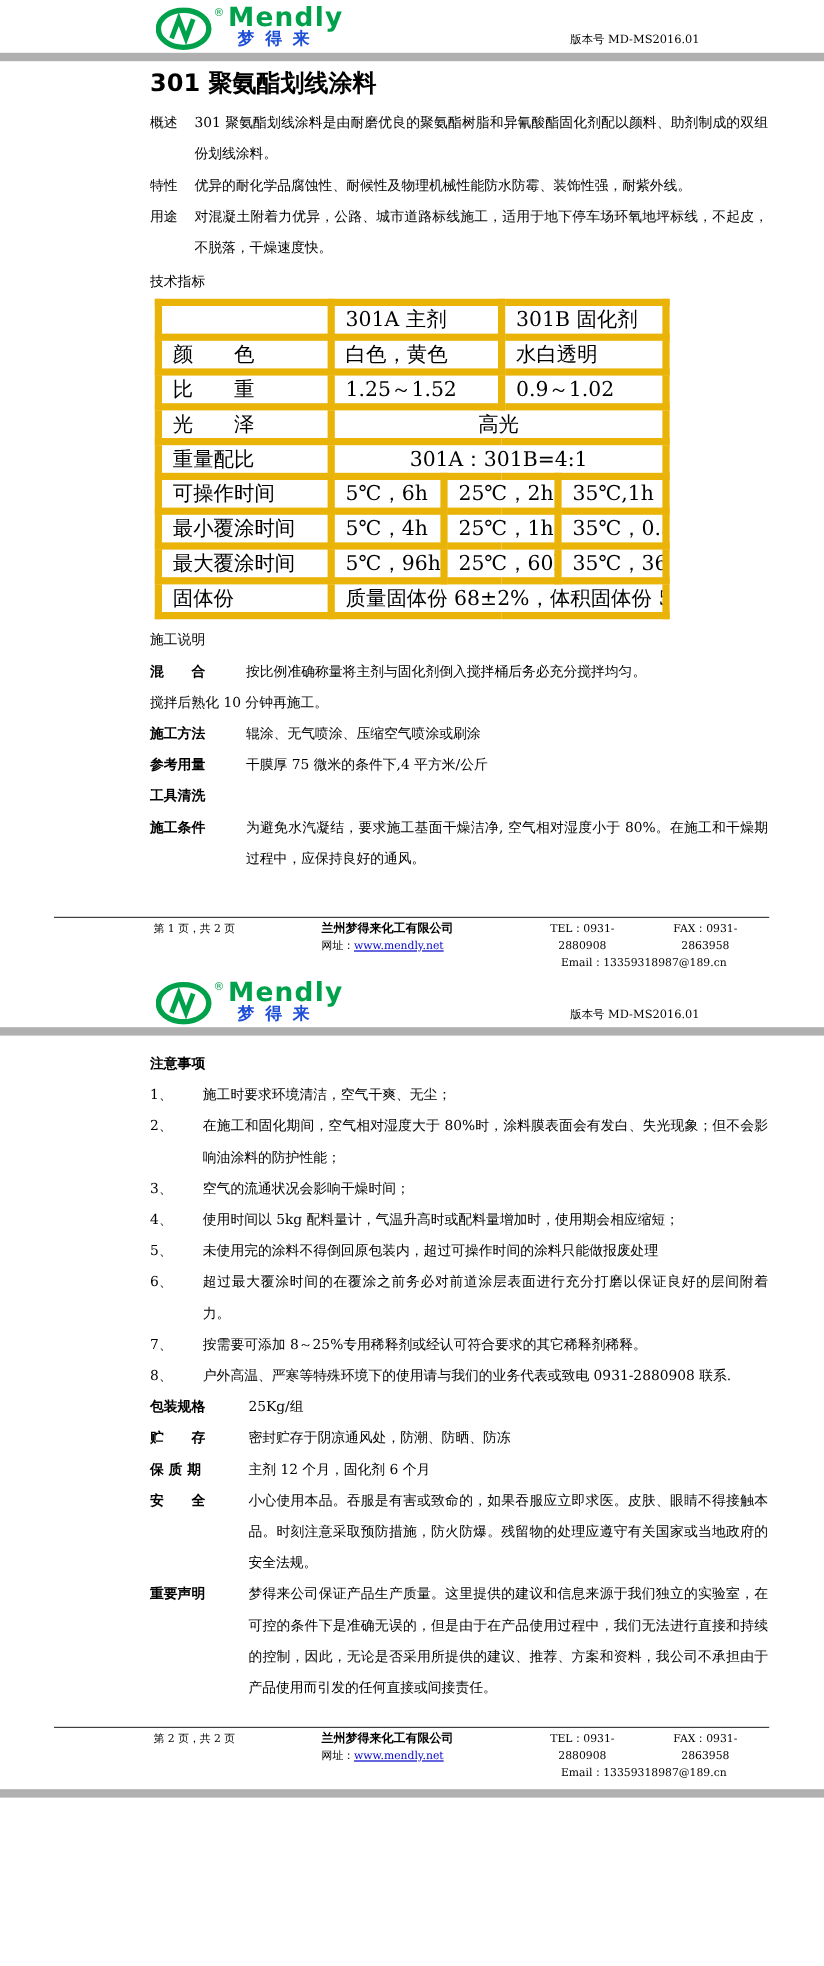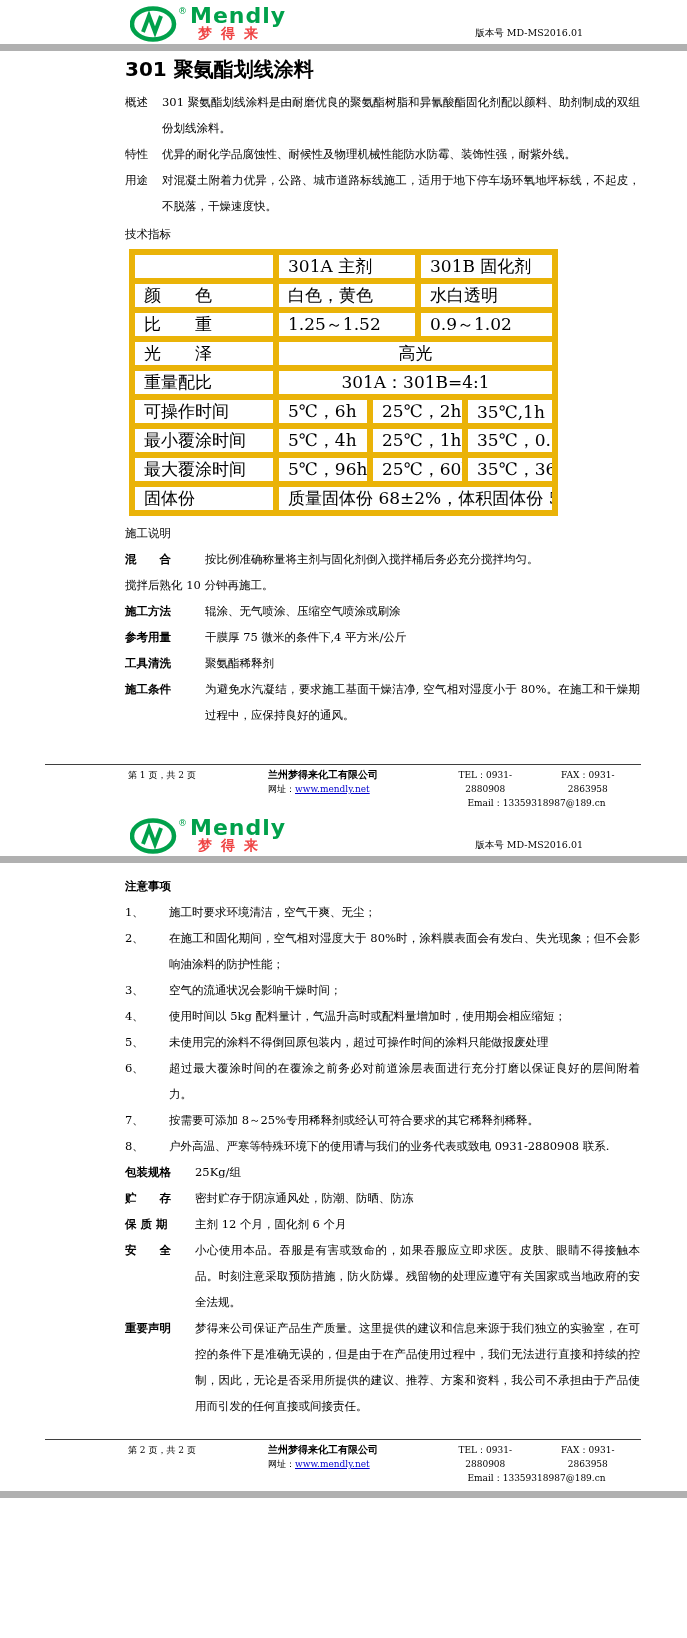--- a/index.html
+++ b/index.html
@@ -10,21 +10,21 @@
   }
   
   .header{display:flex;justify-content:space-between;align-items:flex-end;
           padding:6px 104px 2px 130px;}
   .logo{display:flex;align-items:flex-start;}
   .logo svg{display:block;}
   .logo-txt{margin-left:3px;}
   .brand-en{font-family:"DejaVu Sans", sans-serif;font-weight:bold;
             color:#00A14B;font-size:22px;line-height:19px;letter-spacing:1px;}
   .reg{font-size:9px;vertical-align:super;color:#00A14B;font-family:"DejaVu Sans", sans-serif;}
-  .brand-cn{font-family:"DejaVu Sans", sans-serif;font-weight:bold;color:#ef4444;
+  .brand-cn{font-family:"DejaVu Sans", sans-serif;font-weight:bold;color:#1d4ed8;
             font-size:14px;line-height:16px;letter-spacing:9px;margin-left:8px;}
   .version{font-size:9.5px;white-space:nowrap;padding-bottom:2px;}
   
   .band{height:7px;background:#b0b0b0;width:687px;}
   .foot-rule{border-top:1px solid #3f3f3f;margin:0 46px 0 45px;height:0;}
   
   .content{padding:0 47px 0 125px;}
   .title{font-family:"DejaVu Sans", sans-serif;font-weight:bold;font-size:20px;
          line-height:24px;margin:6px 0 8px 0;}
   .sec{display:flex;line-height:26px;}
@@ -49,21 +49,21 @@
   .f-col2{flex:0 0 178px;text-align:left;}
   .f-company{font-family:"DejaVu Sans", sans-serif;font-weight:bold;font-size:10px;}
   .f-col3{flex:1;text-align:center;}
   .f-row{display:flex;justify-content:space-between;padding:0 4px;gap:32px;}
   .link{color:#0000CC;text-decoration:underline;cursor:pointer;}
   
   .notes-title{font-family:"DejaVu Sans", sans-serif;font-weight:bold;line-height:26px;margin-top:10px;}
   .note{display:flex;line-height:26px;}
   .note-num{flex:0 0 44px;}
   .note-text{flex:1;text-align:justify;}
-  .spec{display:flex;line-height:26px;}
+  .spec{display:flex;line-height:26px;gap:12px;}
   .spec-label{flex:0 0 70px;font-family:"DejaVu Sans", sans-serif;font-weight:bold;}
   .spec-text{flex:1;text-align:justify;}
   .band.bottom{margin-top:4px;}
 </style>
 </head>
 <body>
 
 <div class="doc">
 
   <div class="header">
@@ -168,21 +168,20 @@
     <div class="citem">
       <div class="citem-label">施工方法</div>
       <div class="citem-text">辊涂、无气喷涂、压缩空气喷涂或刷涂</div>
     </div>
     <div class="citem">
       <div class="citem-label">参考用量</div>
       <div class="citem-text">干膜厚 75 微米的条件下,4 平方米/公斤</div>
     </div>
     <div class="citem">
       <div class="citem-label">工具清洗</div>
-      <div class="citem-text">聚氨酯稀释剂</div>
     </div>
     <div class="citem">
       <div class="citem-label">施工条件</div>
       <div class="citem-text">为避免水汽凝结，要求施工基面干燥洁净, 空气相对湿度小于 80%。在施工和干燥期过程中，应保持良好的通风。</div>
     </div>
   </div>
 
   <div class="footer-block">
     <div class="foot-rule"></div>
     <div class="footer">

